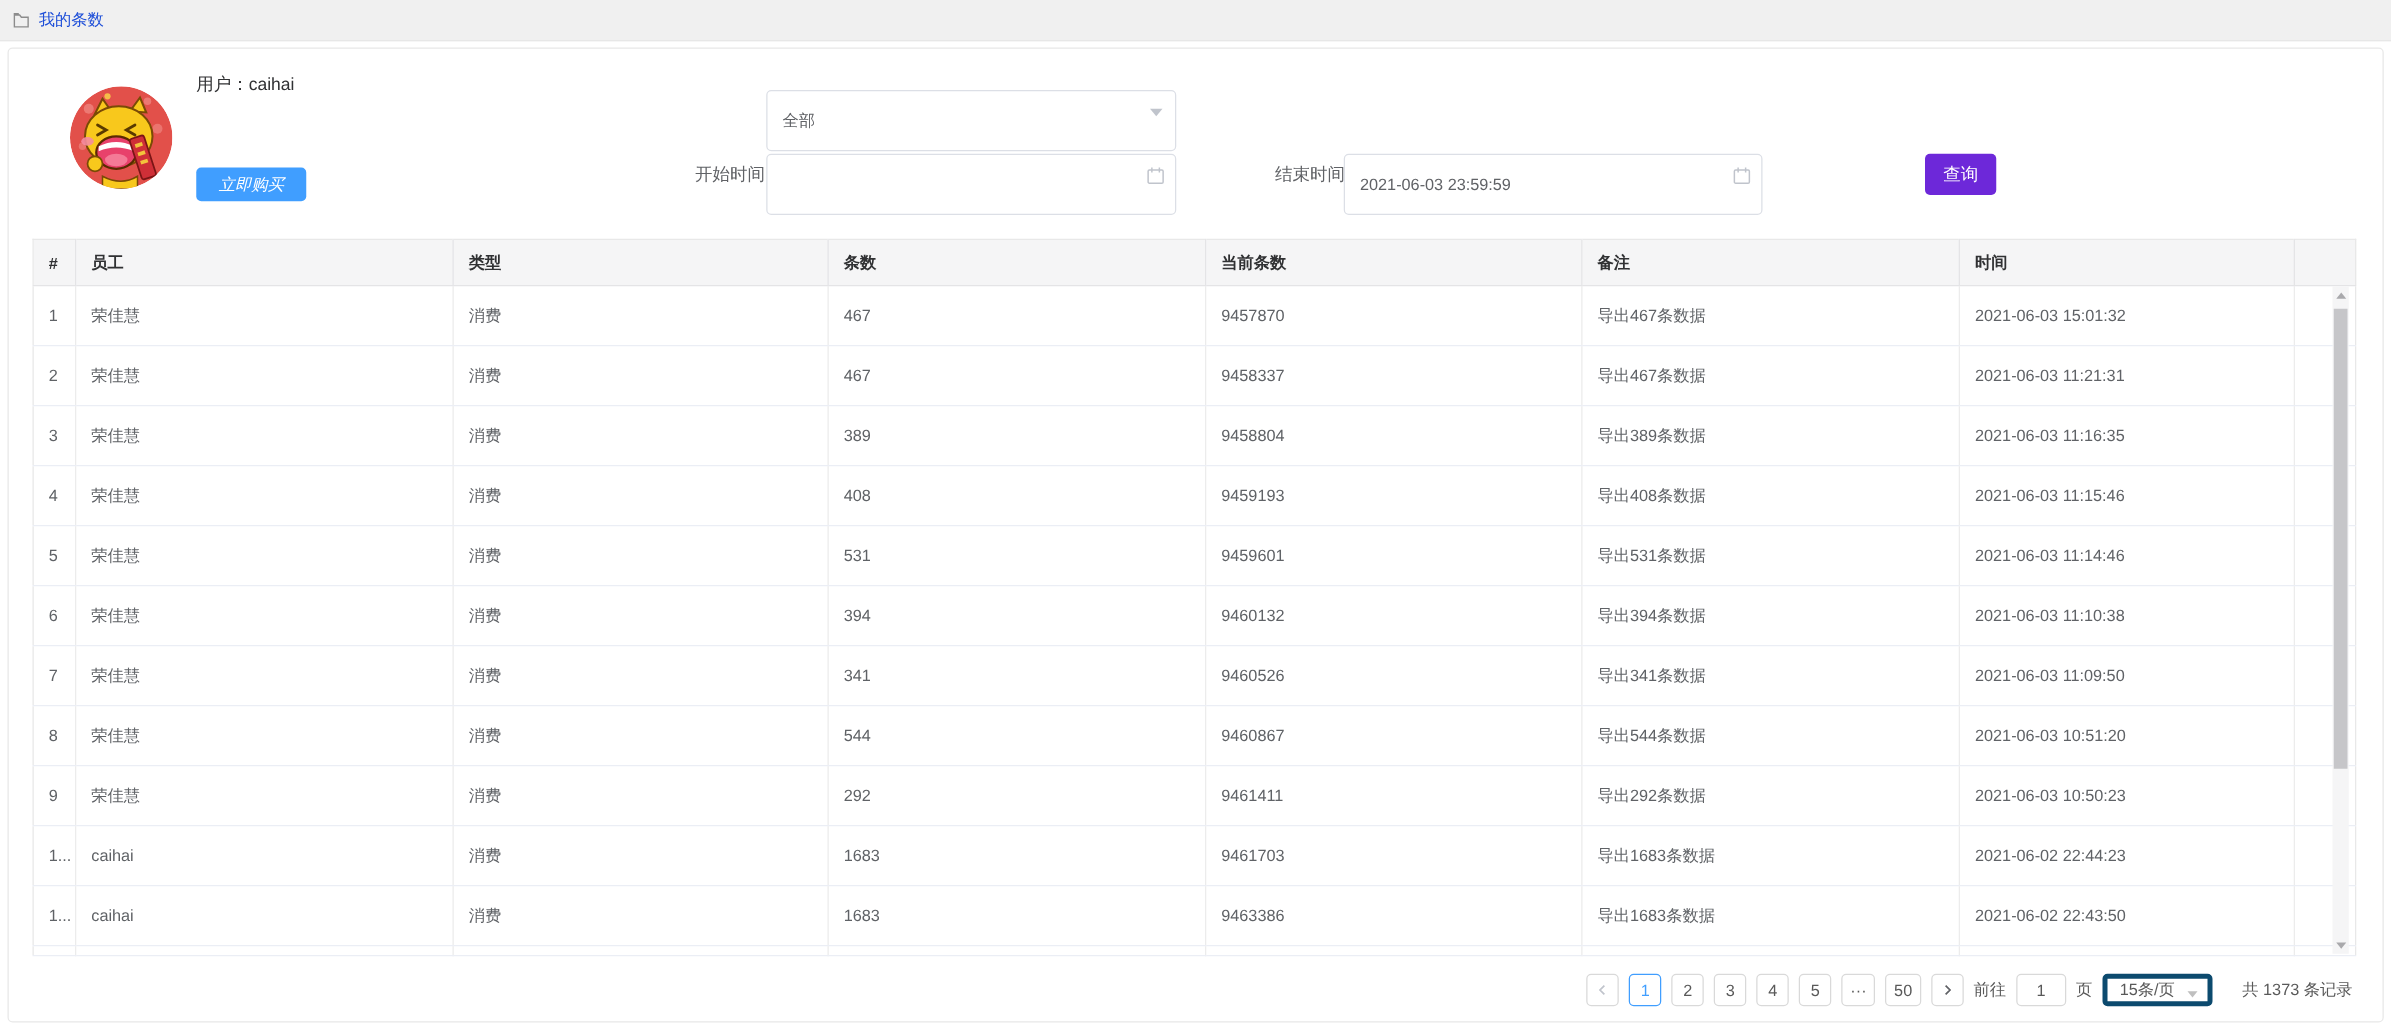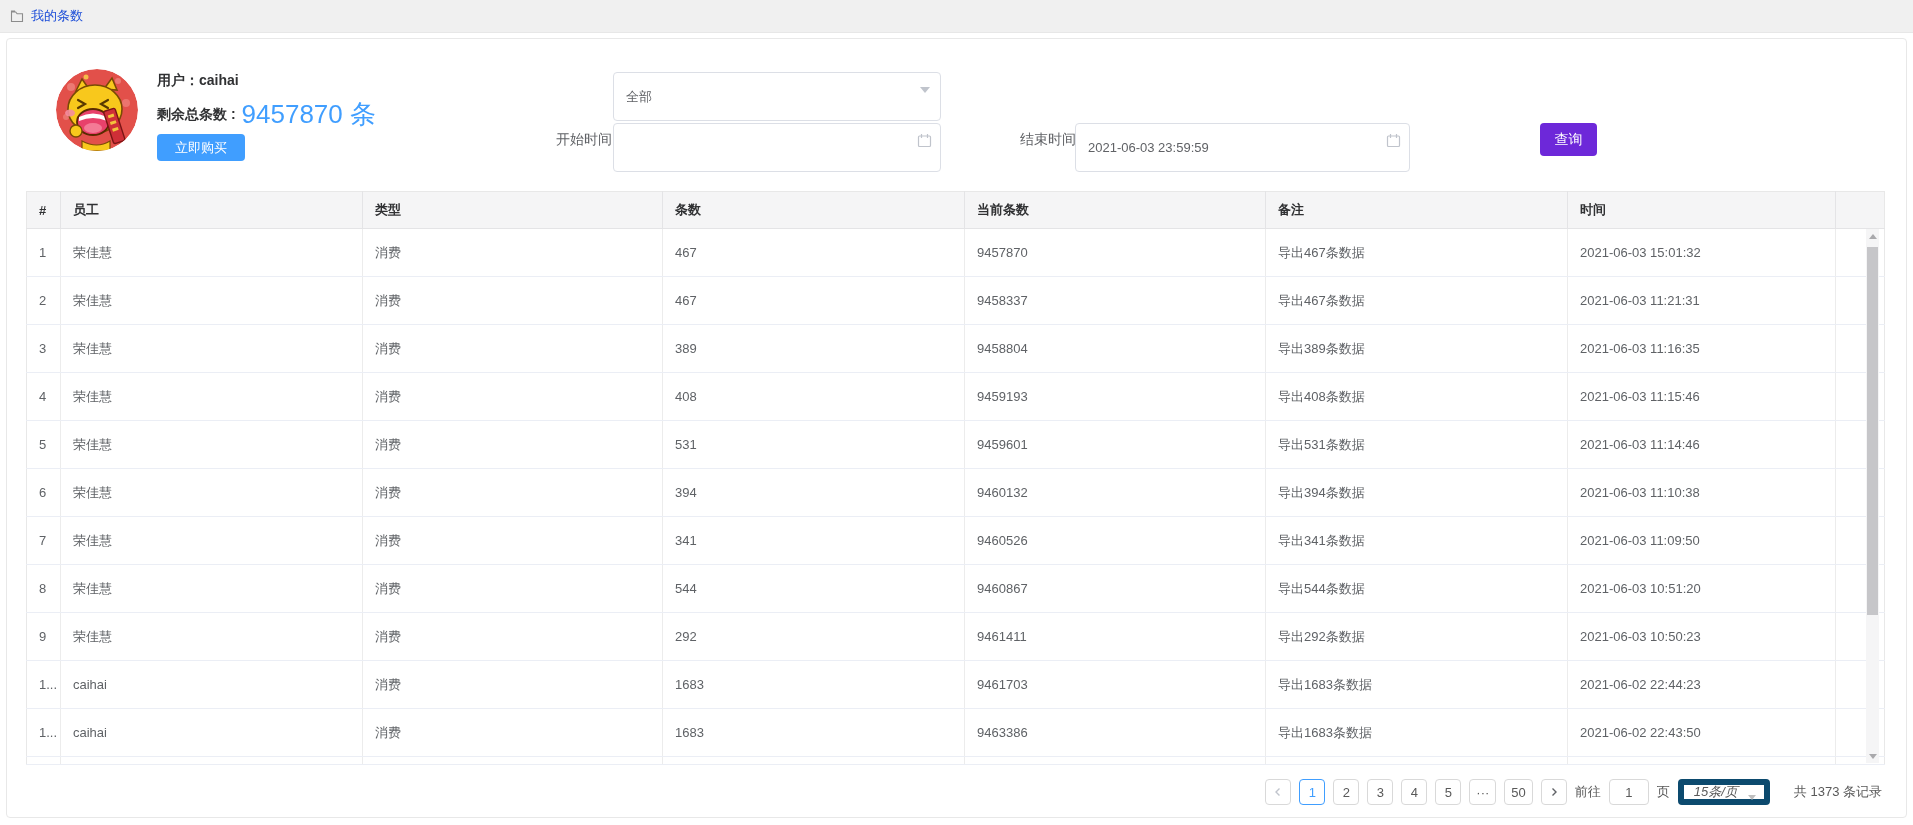--- a/index.html
+++ b/index.html
@@ -11,29 +11,29 @@
     padding-left:10px; gap:7px; font-size:13px; color:#1d4ed8;
     border-bottom:1px solid #e7e7e7; }
 
   
   .card { position:absolute; left:6px; top:38px; width:1901px; height:780px;
     background:#fff; border:1px solid #e8e8e8; border-radius:4px; }
 
   
   .avatar { position:absolute; left:49px; top:30px; width:82px; height:82px;
     border-radius:50%; overflow:hidden; }
-  .user-name { position:absolute; left:150px; top:33px; font-size:14px;
-    color:#303133; font-weight:700; }
+  .user-name { position:absolute; left:150px; top:20px; font-size:14px;
+    color:#303133; font-weight:400; }
   .remaining { position:absolute; left:150px; top:58px; display:flex;
     align-items:center; gap:6px; }
   .remaining .lbl { font-size:14px; font-weight:700; color:#303133; }
   .remaining .val { font-size:26px; color:#409EFF; }
   .buy-btn { position:absolute; left:150px; top:95px; width:88px; height:27px;
     background:#409EFF; color:#fff; font-size:13px; border:none; border-radius:4px;
-    cursor:pointer; }
+    cursor:pointer;font-style:italic; }
 
   
   .f-label { position:absolute; height:33px; line-height:33px; font-size:14px;
     color:#606266; }
   .f-box { position:absolute; height:49px; border:1px solid #dcdfe6; border-radius:4px;
     background:#fff; font-size:13px; color:#606266; display:flex; align-items:center;
     padding:0 30px 0 12px; }
   .f-box input { border:none; outline:none; width:100%; font-size:13px; color:#606266;
     font-family:Liberation Sans, sans-serif; background:transparent; }
   .caret-down { position:absolute; right:10px; top:14px; width:0; height:0;
@@ -76,23 +76,23 @@
     display:flex; align-items:center; gap:8px; font-size:13px; color:#595959; }
   .pg-pages { display:contents; }
   .pg-btn { min-width:26px; height:26px; padding:0 6px; background:#fff;
     border:1px solid #d9d9d9; border-radius:4px; font-size:13px; color:#595959;
     cursor:pointer; display:inline-flex; align-items:center; justify-content:center;
     font-family:inherit; }
   .pg-btn.active { border-color:#409EFF; color:#409EFF; }
   .pg-btn.nav svg { display:block; }
   .goto-input { width:40px; height:26px; border:1px solid #d9d9d9; border-radius:4px;
     text-align:center; font-size:13px; color:#595959; outline:none; font-family:inherit; }
-  .size-select { position:relative; height:26px; min-width:88px; border:6px solid #0c4a6e;
+  .size-select { position:relative; height:26px; min-width:88px; border:4px solid #0c4a6e;
     border-radius:4px; display:flex; align-items:center; padding:0 26px 0 10px;
-    color:#595959; cursor:pointer; background:#fff;font-style:italic; }
+    color:#595959; cursor:pointer; background:#fff; }
   .size-select .sm-caret { position:absolute; right:8px; top:10px; width:0; height:0;
     border-left:4px solid transparent; border-right:4px solid transparent;
     border-top:5px solid #bfbfbf; }
   .total-label { margin-left:16px; color:#595959; }
 </style>
 </head>
 <body>
 
 <div class="topbar">
   <span style="display:flex;">
@@ -127,24 +127,20 @@
         <rect x="55" y="45" width="6" height="3" fill="#f3c33c"></rect>
         <rect x="55" y="52" width="6" height="3" fill="#f3c33c"></rect>
         <rect x="55" y="59" width="6" height="3" fill="#f3c33c"></rect>
       </g>
       <circle cx="20" cy="62" r="6" fill="#f8c81c" stroke="#7a4a05" stroke-width="1.4"></circle>
       <path d="M26 72 q15 8 28 0 l0 10 l-28 0 z" fill="#f8c81c" stroke="#7a4a05" stroke-width="1.2"></path>
     </svg>
   </div>
 
   <div class="user-name">用户：caihai</div>
-  <div class="remaining">
-    <span class="lbl">剩余总条数 :</span>
-    <span class="val">9457870 条</span>
-  </div>
   <button class="buy-btn">立即购买</button>
 
   <div class="f-label" style="left:574px; top:33px;margin-left:45px;">交易类型</div>
   <div class="f-box" style="left:606px; top:33px; width:328px;">
     <span>全部</span>
     <span class="caret-down"></span>
   </div>
 
   <div class="f-label" style="left:549px; top:84px;">开始时间</div>
   <div class="f-box" style="left:606px; top:84px; width:328px;">

